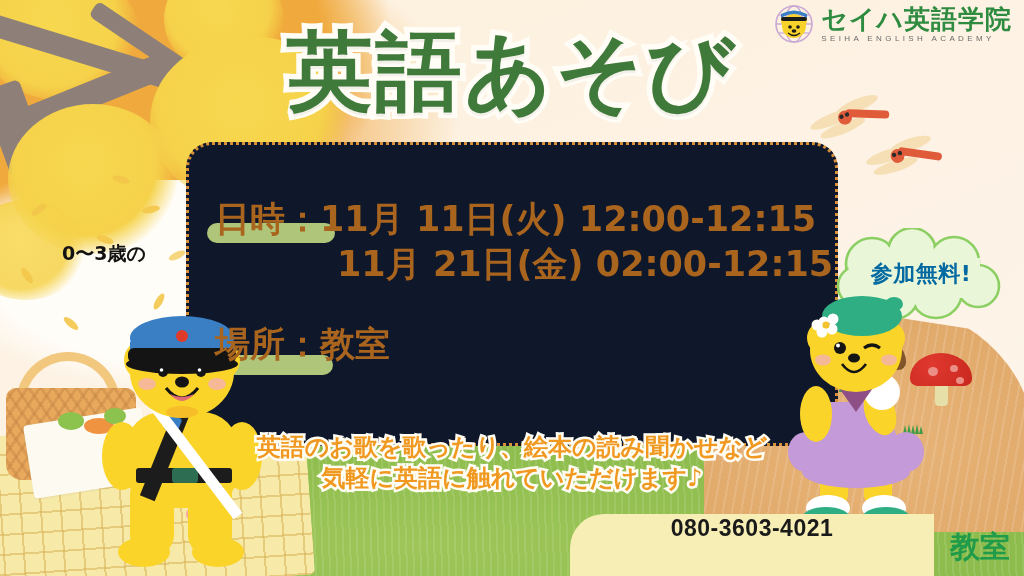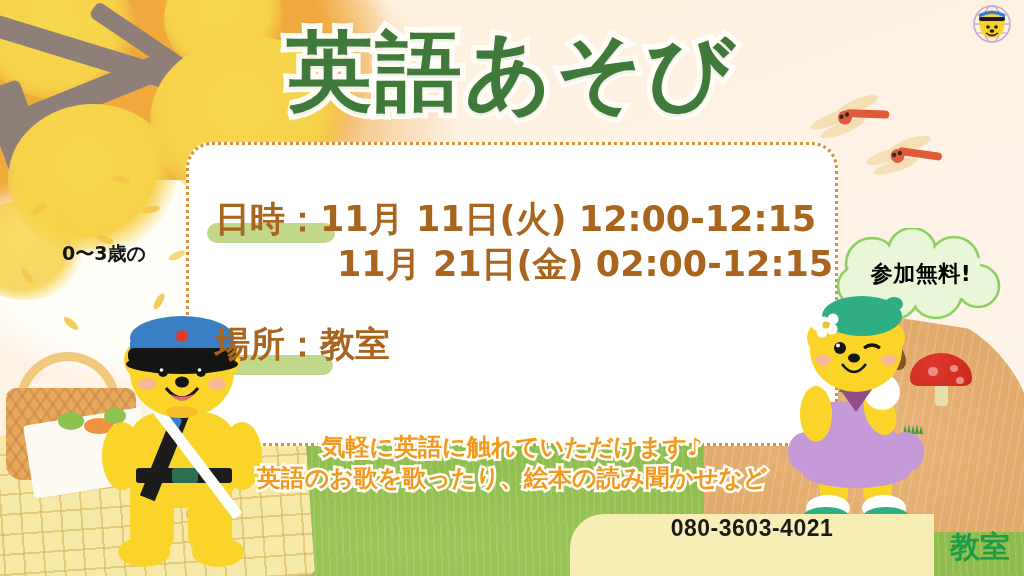--- a/index.html
+++ b/index.html
@@ -152,21 +152,21 @@
     font-size: 86px; font-weight: 700; color: #3f7a3b;
     letter-spacing: 3px;
     -webkit-text-stroke: 11px #fffdf5;
     paint-order: stroke fill;
     text-shadow: 0 3px 0 rgba(0,0,0,.05);
   }
 
   
   .panel {
     position: absolute; left: 186px; top: 142px; width: 652px; height: 304px;
-    background: #ffffff;
+    background: #0f172a;
     border: 3px dotted #d8913a;
     border-radius: 26px;
   }
   .row-dt { position: absolute; left: 26px; top: 52px; }
   .mark-hl {
     position: absolute; height: 20px; border-radius: 10px;
     background: #bcd581; opacity: .92; z-index: 0;
   }
   .dt-line {
     font-size: 35px; line-height: 1.28; white-space: nowrap;
@@ -187,21 +187,21 @@
     font-family: "DejaVu Sans", sans-serif;
     font-size: 19px; font-weight: 700; color: #121212; line-height: 1.45;
   }
   .cloud {
     position: absolute; right: 14px; top: 228px; width: 178px; height: 92px;
   }
   .cloud-txt {
     position: absolute; inset: 0;
     display: flex; align-items: center; justify-content: center;
     font-family: "DejaVu Sans", sans-serif;
-    font-size: 22px; font-weight: 700; color: #000000; letter-spacing: .5px;
+    font-size: 22px; font-weight: 700; color: #0369a1; letter-spacing: .5px;
   }
 
   
   .desc {
     position: absolute; left: 0; right: 0; top: 432px;
     text-align: center;
     font-family: "DejaVu Sans", sans-serif;
     font-size: 24px; font-weight: 700; color: #f0981f;
     line-height: 1.28;
     -webkit-text-stroke: 5px #fffdf4;
@@ -355,20 +355,24 @@
       <circle cx="20" cy="22" r="12" fill="#f7d22a"></circle>
       <circle cx="11" cy="17" r="4" fill="#f7d22a"></circle>
       <circle cx="29" cy="17" r="4" fill="#f7d22a"></circle>
       <path d="M7 14 Q20 6 33 14 L33 10 Q20 3 7 10 Z" fill="#3a7fc4"></path>
       <rect x="7" y="13" width="26" height="4" rx="2" fill="#1b1b1b"></rect>
       <circle cx="16" cy="23" r="1.8" fill="#1b1b1b"></circle>
       <circle cx="24" cy="23" r="1.8" fill="#1b1b1b"></circle>
       <ellipse cx="20" cy="27" rx="2.4" ry="1.8" fill="#1b1b1b"></ellipse>
       <path d="M14 29 Q20 34 26 29" stroke="#1b1b1b" stroke-width="1.3" fill="none"></path>
     </svg>
+    <div class="logo-text">
+      <div class="logo-jp">セイハ英語学院</div>
+      <div class="logo-en">SEIHA  ENGLISH  ACADEMY</div>
+    </div>
   </div>
 
   <div class="title">英語あそび</div>
 
   <div class="panel">
 
     <div class="row-dt">
       <div class="mark-hl" style="left:-8px; top:26px; width:128px;"></div>
       <div class="dt-line">
         <span>日時：</span><span>11月 11日(火) 12:00-12:15</span>
@@ -493,22 +497,22 @@
     <circle cx="64" cy="54" r="6" fill="#141414"></circle>
     <circle cx="62" cy="51.5" r="2" fill="#fff"></circle>
     <path d="M88 54 Q96 48 104 54" stroke="#141414" stroke-width="3.2" fill="none"></path>
     <ellipse cx="78" cy="64" rx="6" ry="4.6" fill="#141414"></ellipse>
     <path d="M66 70 Q78 86 90 70" stroke="#141414" stroke-width="2.6" fill="none"></path>
     <ellipse cx="47" cy="66" rx="8" ry="5.5" fill="#f6b3aa" opacity=".85"></ellipse>
     <ellipse cx="113" cy="66" rx="8" ry="5.5" fill="#f6b3aa" opacity=".85"></ellipse>
   </svg>
 
   <div class="desc">
+    <div>英語のお歌を歌ったり、絵本の読み聞かせなど</div>
     <div>気軽に英語に触れていただけます♪</div>
-    <div>英語のお歌を歌ったり、絵本の読み聞かせなど</div>
   </div>
 
 
   <div class="pill">
     <div class="pill-tel">080-3603-4021</div>
   </div>
 
   <div class="room-tag">教室</div>
 
 </div>

